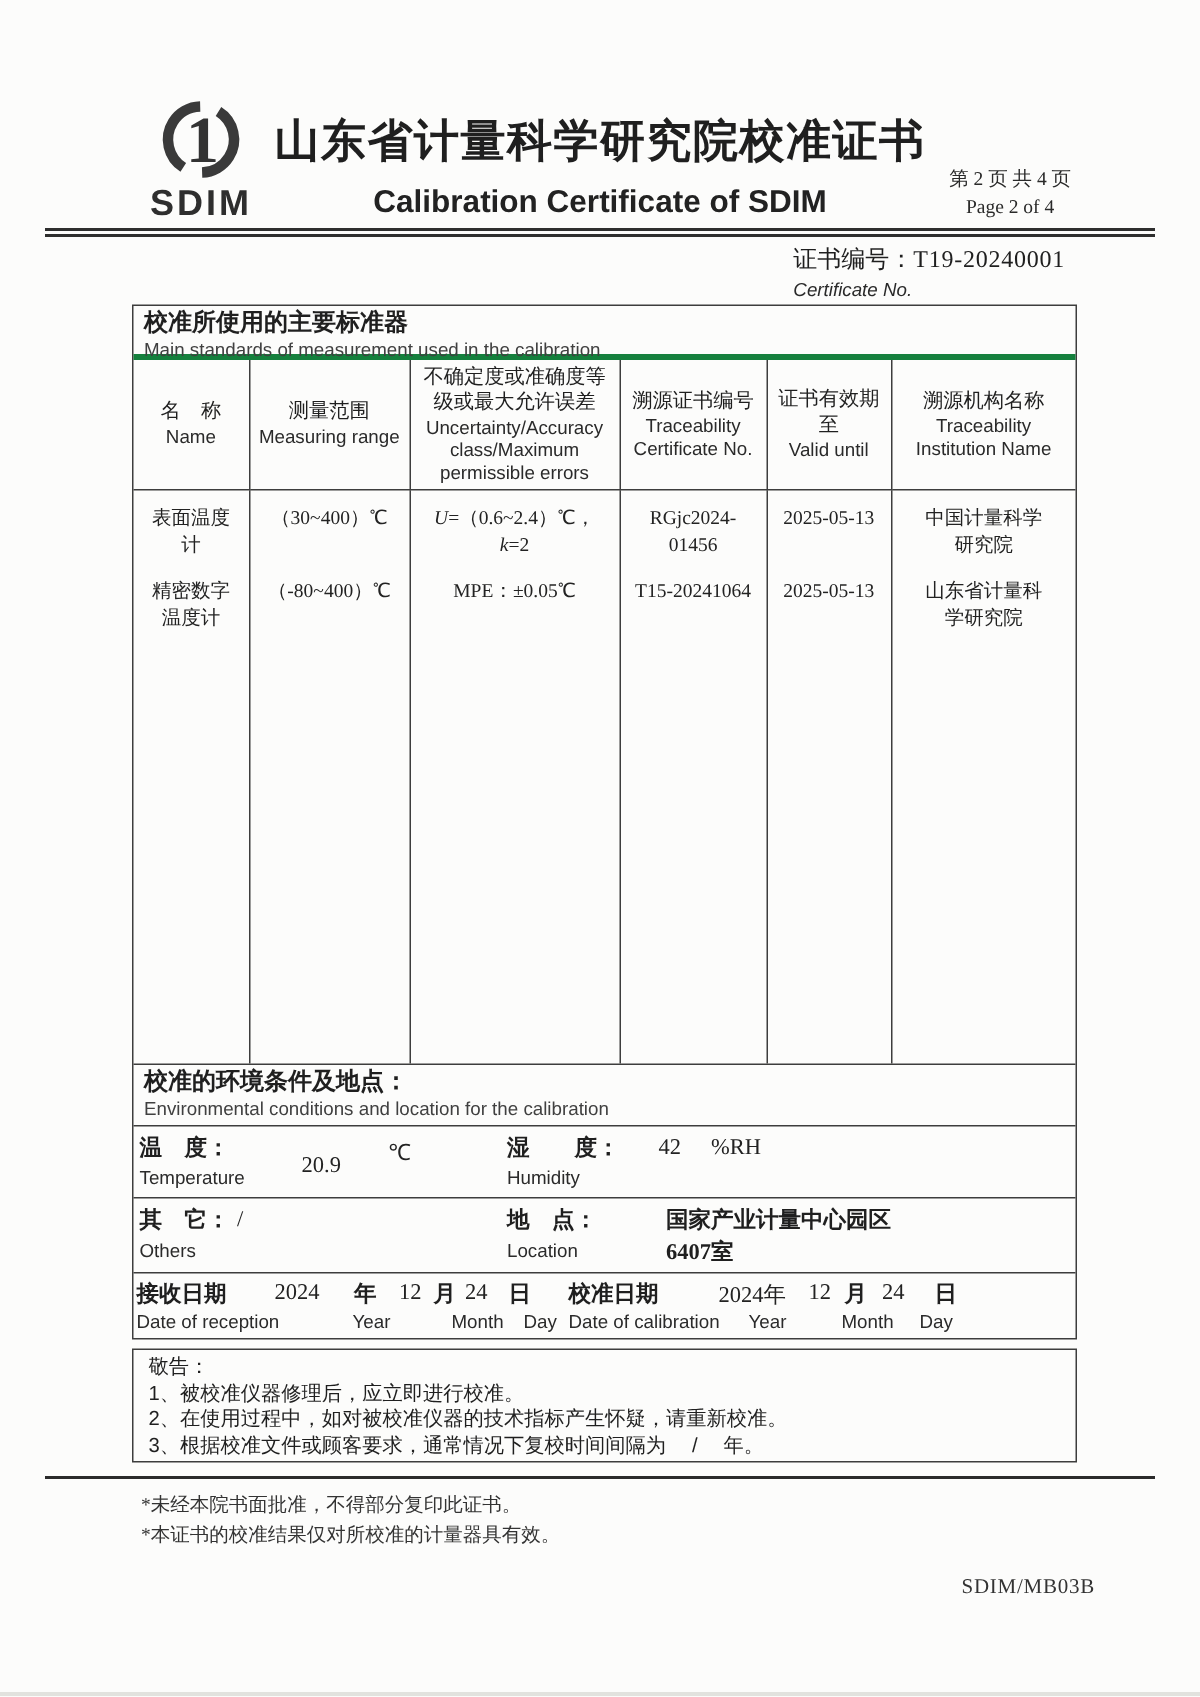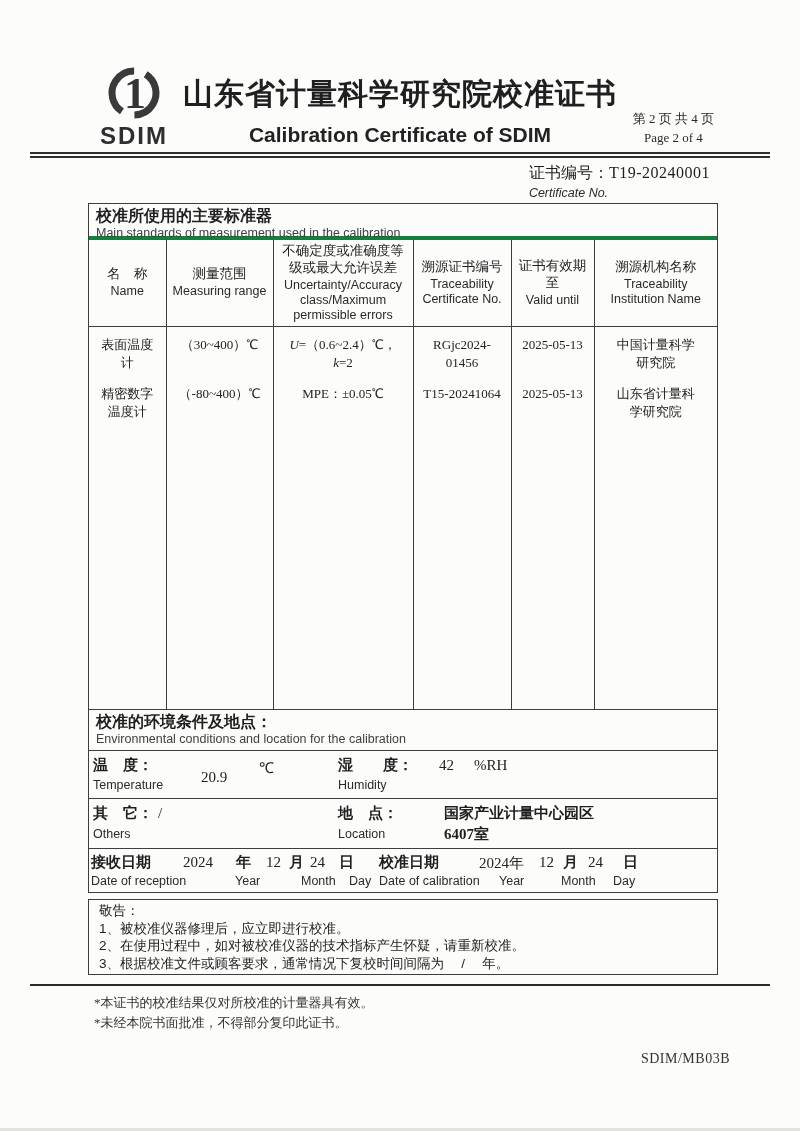--- a/index.html
+++ b/index.html
@@ -250,20 +250,20 @@
   <div class="notice-box">
     <div class="notice-line">敬告：</div>
     <div class="notice-line">1、被校准仪器修理后，应立即进行校准。</div>
     <div class="notice-line">2、在使用过程中，如对被校准仪器的技术指标产生怀疑，请重新校准。</div>
     <div class="notice-line">3、根据校准文件或顾客要求，通常情况下复校时间间隔为　 /　 年。</div>
   </div>
 
   <div class="single-rule"></div>
 
   <div class="footnotes">
+    <div>*未经本院书面批准，不得部分复印此证书。</div>
     <div>*本证书的校准结果仅对所校准的计量器具有效。</div>
-    <div>*未经本院书面批准，不得部分复印此证书。</div>
   </div>
 
   <div class="form-code">SDIM/MB03B</div>
 
   <div class="scan-edge"></div>
 </div>
 
 </body></html>

